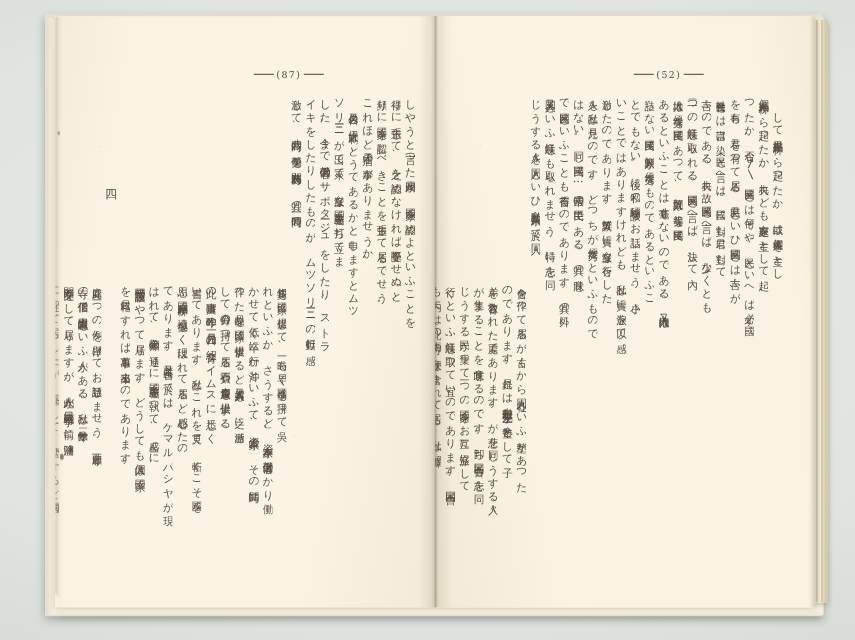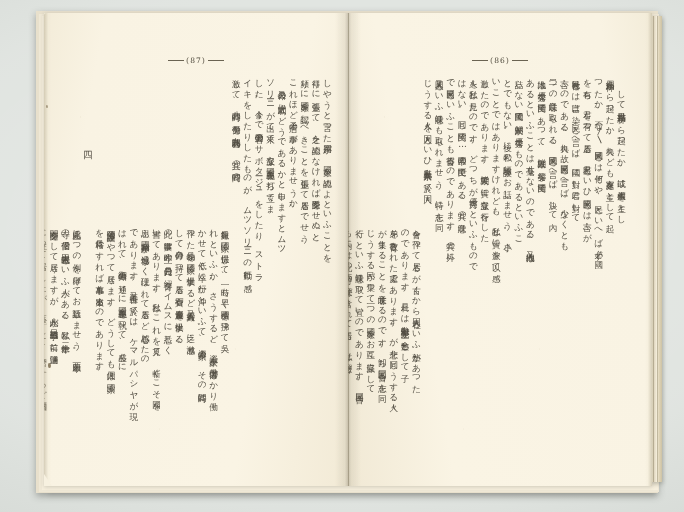--- a/index.html
+++ b/index.html
@@ -177,20 +177,21 @@
     position: absolute;
     top: 42px;
     left: 0;
     width: 100%;
     text-align: center;
     font-size: 8px;
     letter-spacing: 1px;
     color: #5e584a;
     white-space: nowrap;
     z-index: 3;
+    padding-left: 35px;
   }
   .folio .rule {
     display: inline-block;
     width: 16px;
     height: 1px;
     background: #6a6352;
     vertical-align: middle;
     margin: 0 2px;
   }
   .folio .num {
@@ -357,21 +358,21 @@
         <div class="tcol gap-break">に往つて居らしたが、不幸にして、習ひするど兩國</div>
 
       </div>
     </div>
 
     <div class="page page-right">
       <div class="paper-speckle"></div>
       <div class="foredge foredge-right"></div>
 
       <div class="folio">
-        <span class="rule"></span><span class="paren">(</span><span class="num">86</span><span class="paren">)</span><span class="rule"></span>
+        <span class="rule"></span><span class="paren">(</span><span class="num">52</span><span class="paren">)</span><span class="rule"></span>
       </div>
 
       <div class="textblock ink-soft">
         <div class="tcol indent">して世界精神から起つたか、或は權個人を主とし</div>
         <div class="tcol">個人精神から起つたか、夫れども家庭を主として起</div>
         <div class="tcol">つたか、否な〳〵國民とは何ぞや、民といへば必ず國</div>
         <div class="tcol">を有ち、君を有つて居る。君民といひ國民とは言ふが</div>
         <div class="tcol">社會民とは言は染。民と言へば、國に對し君に對して</div>
         <div class="tcol">言ふのである。夫れ故、國民と言へば、少なくとも</div>
         <div class="tcol">二つの意味に取られる。國民と言へば、決して內</div>

